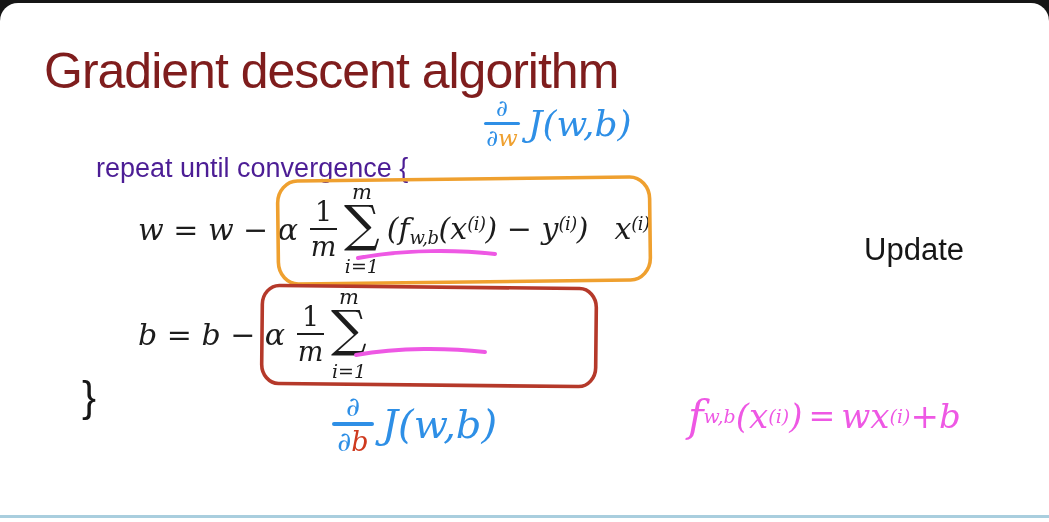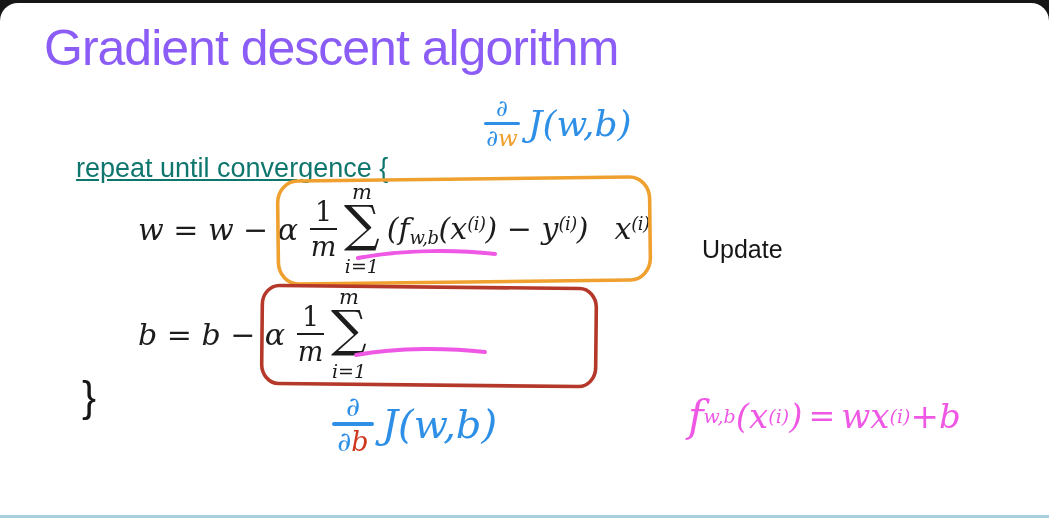--- a/index.html
+++ b/index.html
@@ -3,23 +3,23 @@
 <meta charset="utf-8">
 <style>
   html,body{margin:0;padding:0;background:#101010;}
   .stage{position:relative;width:1049px;height:522px;background:#161616;overflow:hidden;
          font-family:"Liberation Sans",sans-serif;}
   .slide{position:absolute;left:0;right:0;top:3px;bottom:0;background:#ffffff;
          border-radius:18px 18px 0 0;}
   .bottom-line{position:absolute;left:0;right:0;top:515px;height:3px;background:#a9cede;}
 
   
-  .title{position:absolute;left:44px;top:16px;font-size:50px;letter-spacing:-1px;
-         color:#8b5cf6;white-space:nowrap;}
-  .repeat{position:absolute;left:76px;top:150px;font-size:27px;color:#0f766e;white-space:nowrap;text-decoration:underline;}
+  .title{position:absolute;left:44px;top:39px;font-size:50px;letter-spacing:-1px;
+         color:#7f1d1d;white-space:nowrap;}
+  .repeat{position:absolute;left:96px;top:150px;font-size:27px;color:#4c1d95;white-space:nowrap;}
   .brace{position:absolute;left:82px;top:370px;font-size:42px;color:#161616;}
 
   
   .math{font-family:"DejaVu Serif",serif;font-style:italic;color:#1c1c1c;}
   .formula{position:absolute;display:flex;align-items:center;white-space:nowrap;}
   .formula-w{left:138px;top:170px;height:112px;}
   .formula-b{left:138px;top:278px;height:106px;}
   .lhs{font-size:30px;margin-right:8px;}
   .frac{display:inline-flex;flex-direction:column;align-items:center;line-height:1;margin:0 4px;}
   .frac .num{font-size:27px;font-style:normal;font-family:"DejaVu Serif",serif;color:#1c1c1c;}
@@ -45,22 +45,22 @@
   .deriv-b{left:332px;top:390px;}
   .deriv-b .dnum,.deriv-b .dden{font-size:27px;}
   .deriv-b .dbar{width:42px;height:3.5px;border-radius:2px;margin:2px 0;}
   .deriv-b .dfunc{font-size:40px;}
   .blue{color:#2e8fe6;}
   .blue-bar{background:#2e8fe6;}
   .orange-text{color:#efa02f;}
   .red-text{color:#cf3a1f;}
 
   
-  .note{position:absolute;left:702px;top:228px;width:262px;text-align:left;
-        font-size:25px;line-height:37px;color:#161616;}
+  .note{position:absolute;left:702px;top:228px;width:262px;text-align:right;
+        font-size:31px;line-height:37px;color:#161616;}
   .note .mvar{font-family:"DejaVu Serif",serif;font-style:italic;}
   .note-w{position:relative;display:inline-block;}
   .note-w::after{content:"";position:absolute;left:-6px;right:-8px;bottom:-5px;height:8px;
         border-bottom:3.5px solid #efa02f;border-radius:0 0 70% 60%/0 0 100% 100%;}
 
   
   .pinkf{position:absolute;left:688px;top:382px;height:62px;display:flex;align-items:center;
          white-space:nowrap;color:#ee58e4;font-family:"DejaVu Serif",serif;font-style:italic;}
   .pinkf .pf-f{font-size:42px;}
   .pinkf sub{font-size:19px;vertical-align:-0.35em;}

